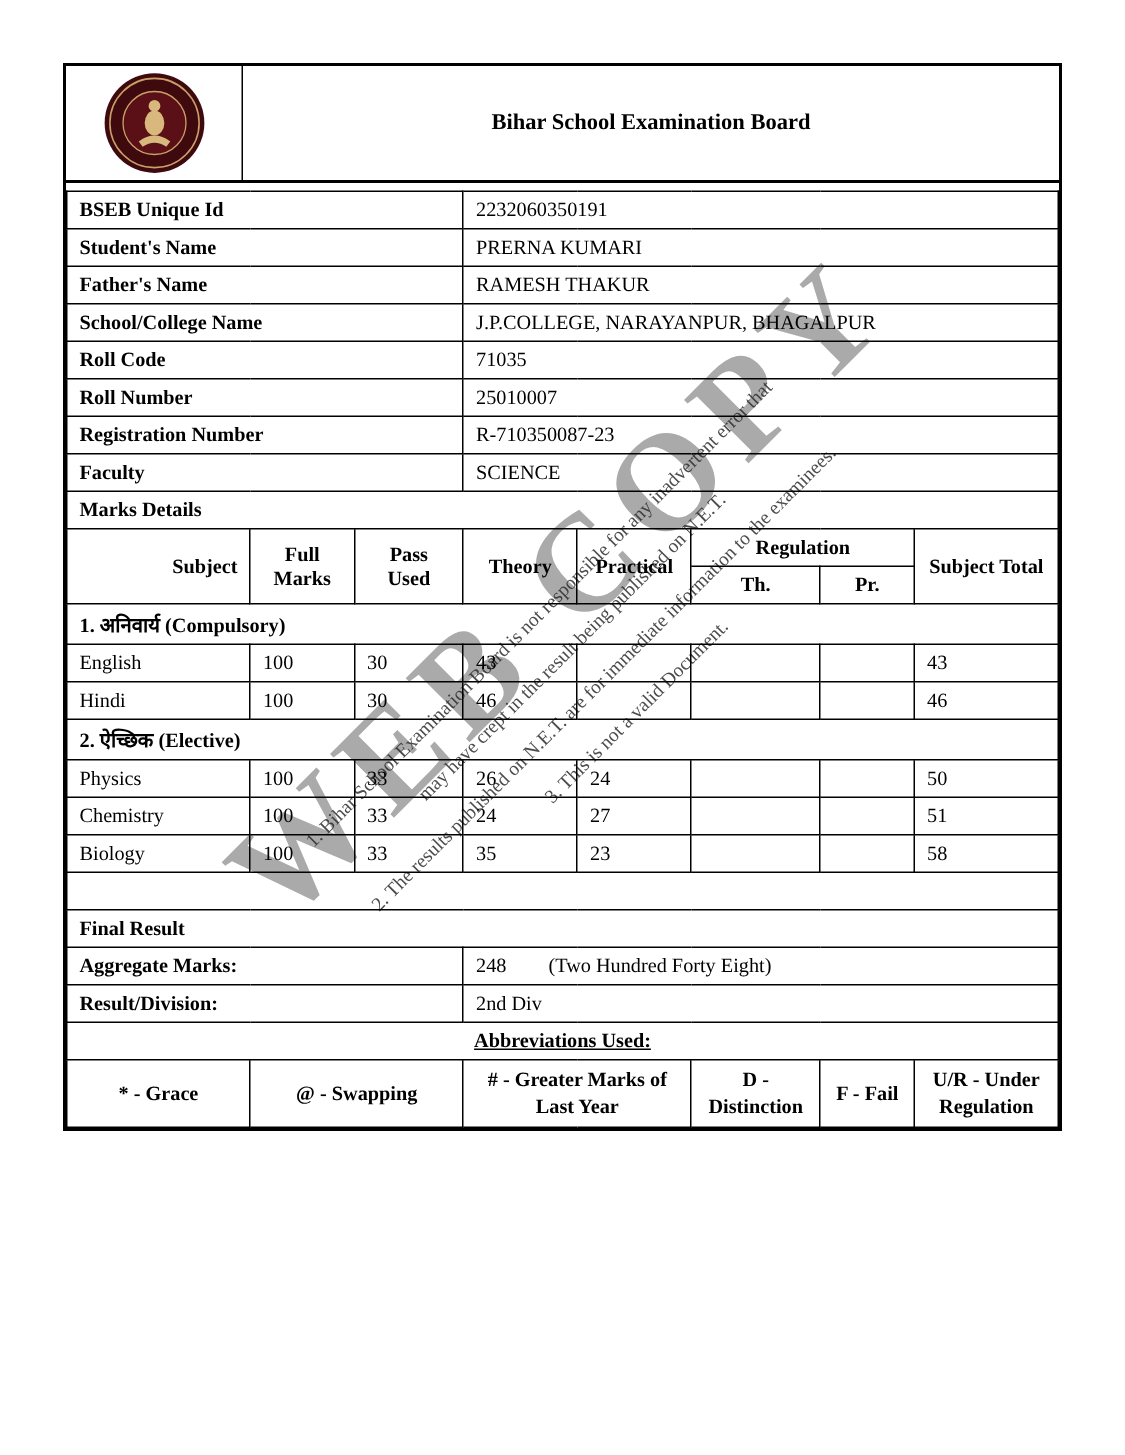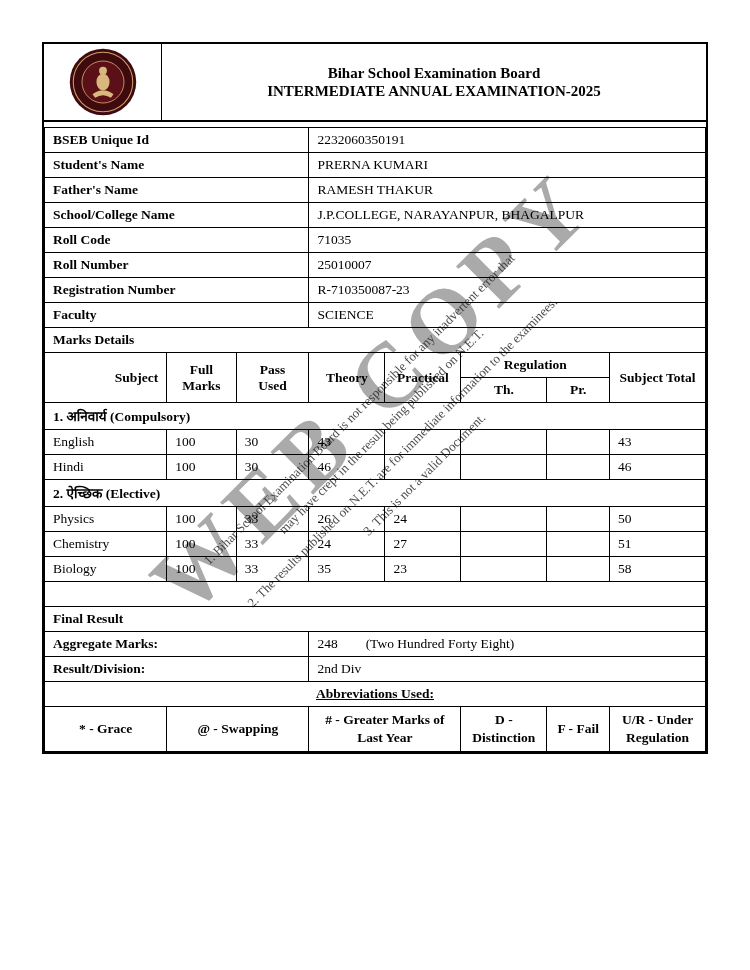--- a/index.html
+++ b/index.html
@@ -133,21 +133,20 @@
           <circle cx="40" cy="40" r="38" fill="#3f0a0e"></circle>
           <circle cx="40" cy="40" r="34" fill="none" stroke="#caa06a" stroke-width="1.2"></circle>
           <circle cx="40" cy="40" r="24" fill="#5a1016" stroke="#caa06a" stroke-width="1"></circle>
           <circle cx="40" cy="27" r="4.5" fill="#d9b87e"></circle>
           <ellipse cx="40" cy="40" rx="7.5" ry="9.5" fill="#d9b87e"></ellipse>
           <path d="M28 54 Q40 45 52 54 L49 58 Q40 52 31 58 Z" fill="#d9b87e"></path>
         </svg>
       </div>
       <div class="title-cell">
         <div class="t1">Bihar School Examination Board</div>
-        <div class="t3">INTERMEDIATE ANNUAL EXAMINATION-2025</div>
       </div>
     </div>
     <div class="header-gap"></div>
 
     <table class="grid">
       <colgroup>
         <col style="width:18.5%">
           <col style="width:10.5%">
           <col style="width:11%">
           <col style="width:11.5%">

